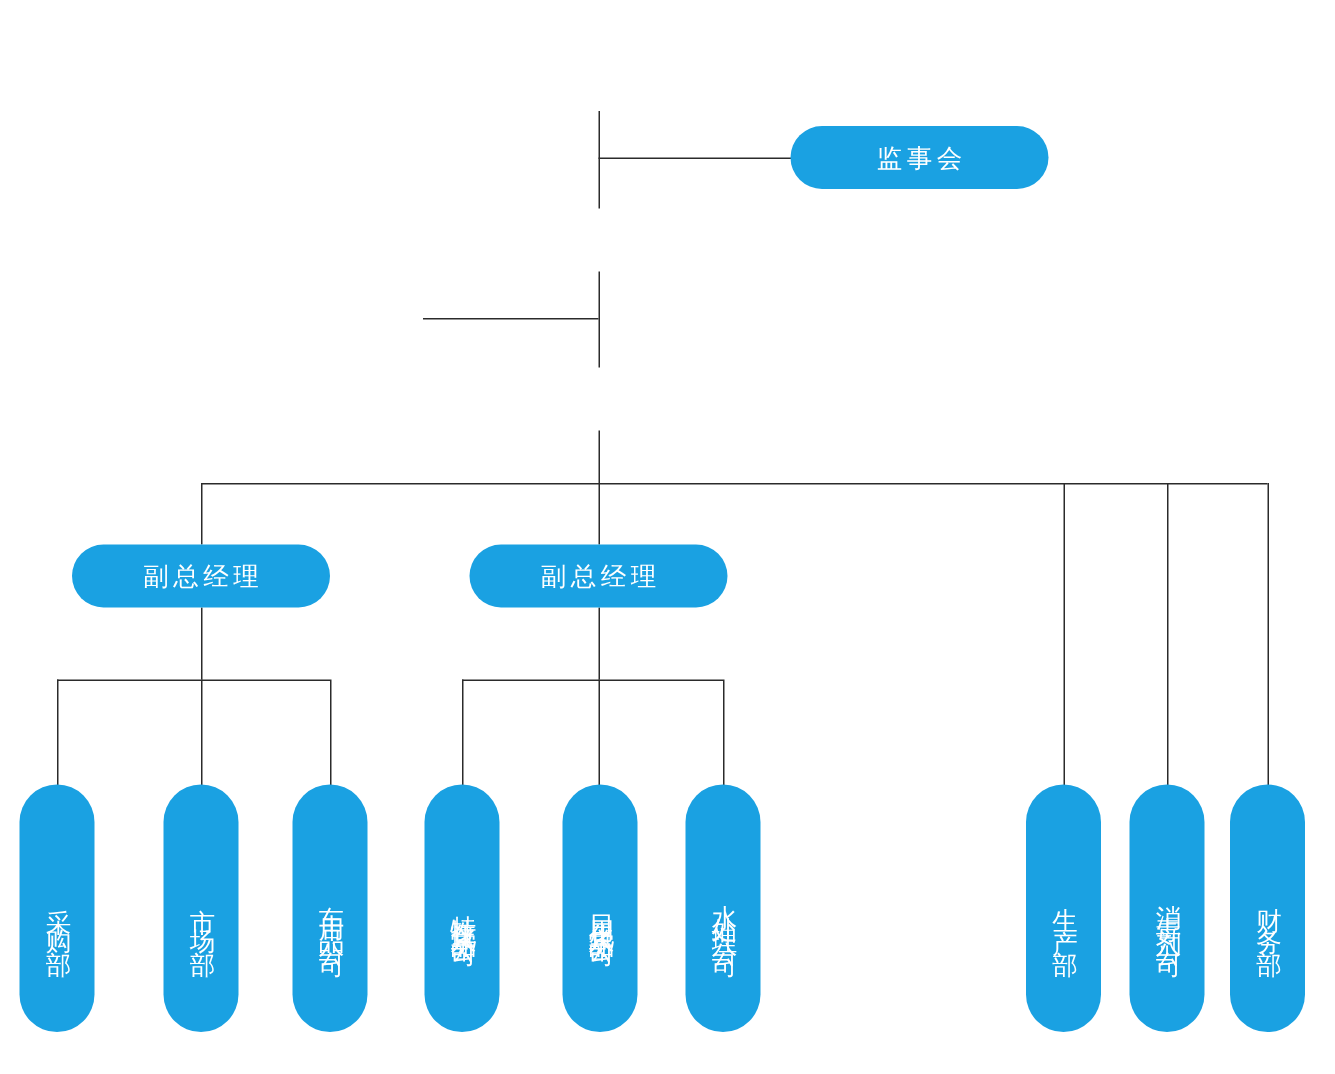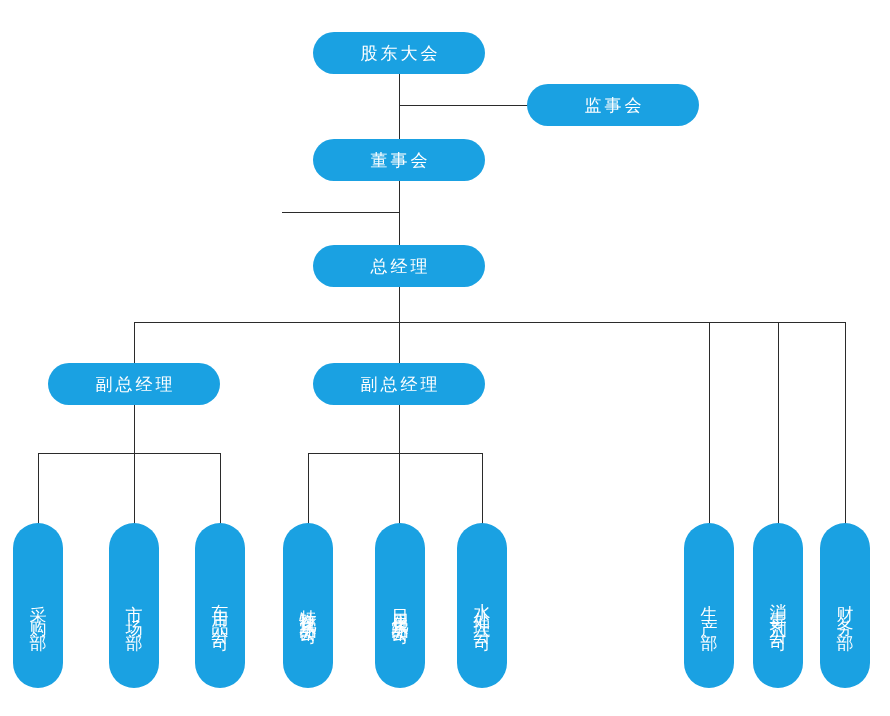--- a/index.html
+++ b/index.html
@@ -122,31 +122,22 @@
   <div class="hline l12"></div>
   <div class="vline l13"></div>
   <div class="vline l14"></div>
   <div class="vline l15"></div>
   <div class="vline l16"></div>
   <div class="hline l17"></div>
   <div class="vline l18"></div>
   <div class="vline l19"></div>
   <div class="vline l20"></div>
 
-  <div class="pill n-shareholders">
-    <span>股东大会</span>
-  </div>
   <div class="pill n-supervisory">
     <span>监事会</span>
-  </div>
-  <div class="pill n-board">
-    <span>董事会</span>
-  </div>
-  <div class="pill n-gm">
-    <span>总经理</span>
   </div>
   <div class="pill n-dgm1">
     <span>副总经理</span>
   </div>
   <div class="pill n-dgm2">
     <span>副总经理</span>
   </div>
 
   <div class="vpill ls3 p1">
     <span>采购部</span>

